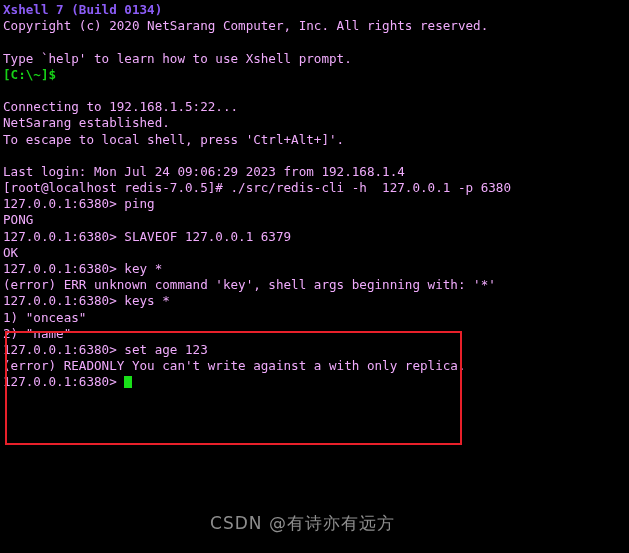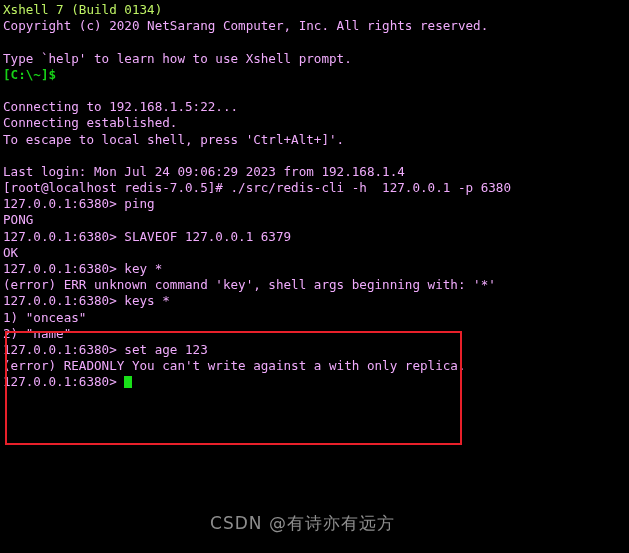--- a/index.html
+++ b/index.html
@@ -34,22 +34,22 @@
     color: #f0abfc;
     white-space: pre;
     font-family: "DejaVu Sans Mono", "Liberation Mono", monospace;
   }
 
   .line.blank {
     color: transparent;
   }
 
   .bold {
-    font-weight: normal;
-    color: #bef264;
+    font-weight: bold;
+    color: #8b5cf6;
   }
 
   .green {
     color: #17d117;
     font-weight: bold;
   }
 
   .cursor {
     display: inline-block;
     width: 7.6px;
@@ -89,21 +89,21 @@
 
 <div id="terminal">
 
   <div class="line bold">Xshell 7 (Build 0134)</div>
   <div class="line">Copyright (c) 2020 NetSarang Computer, Inc. All rights reserved.</div>
   <div class="line blank"></div>
   <div class="line">Type `help' to learn how to use Xshell prompt.</div>
   <div class="line green">[C:\~]$</div>
   <div class="line blank">&nbsp;</div>
   <div class="line">Connecting to 192.168.1.5:22...</div>
-  <div class="line">Connecting established.</div>
+  <div class="line">NetSarang established.</div>
   <div class="line">To escape to local shell, press 'Ctrl+Alt+]'.</div>
   <div class="line blank">&nbsp;</div>
   <div class="line">Last login: Mon Jul 24 09:06:29 2023 from 192.168.1.4</div>
   <div class="line">[root@localhost redis-7.0.5]# ./src/redis-cli -h  127.0.0.1 -p 6380</div>
   <div class="line">127.0.0.1:6380&gt; ping</div>
   <div class="line">PONG</div>
   <div class="line">127.0.0.1:6380&gt; SLAVEOF 127.0.0.1 6379</div>
   <div class="line">OK</div>
   <div class="line">127.0.0.1:6380&gt; key *</div>
   <div class="line">(error) ERR unknown command 'key', shell args beginning with: '*'</div>

